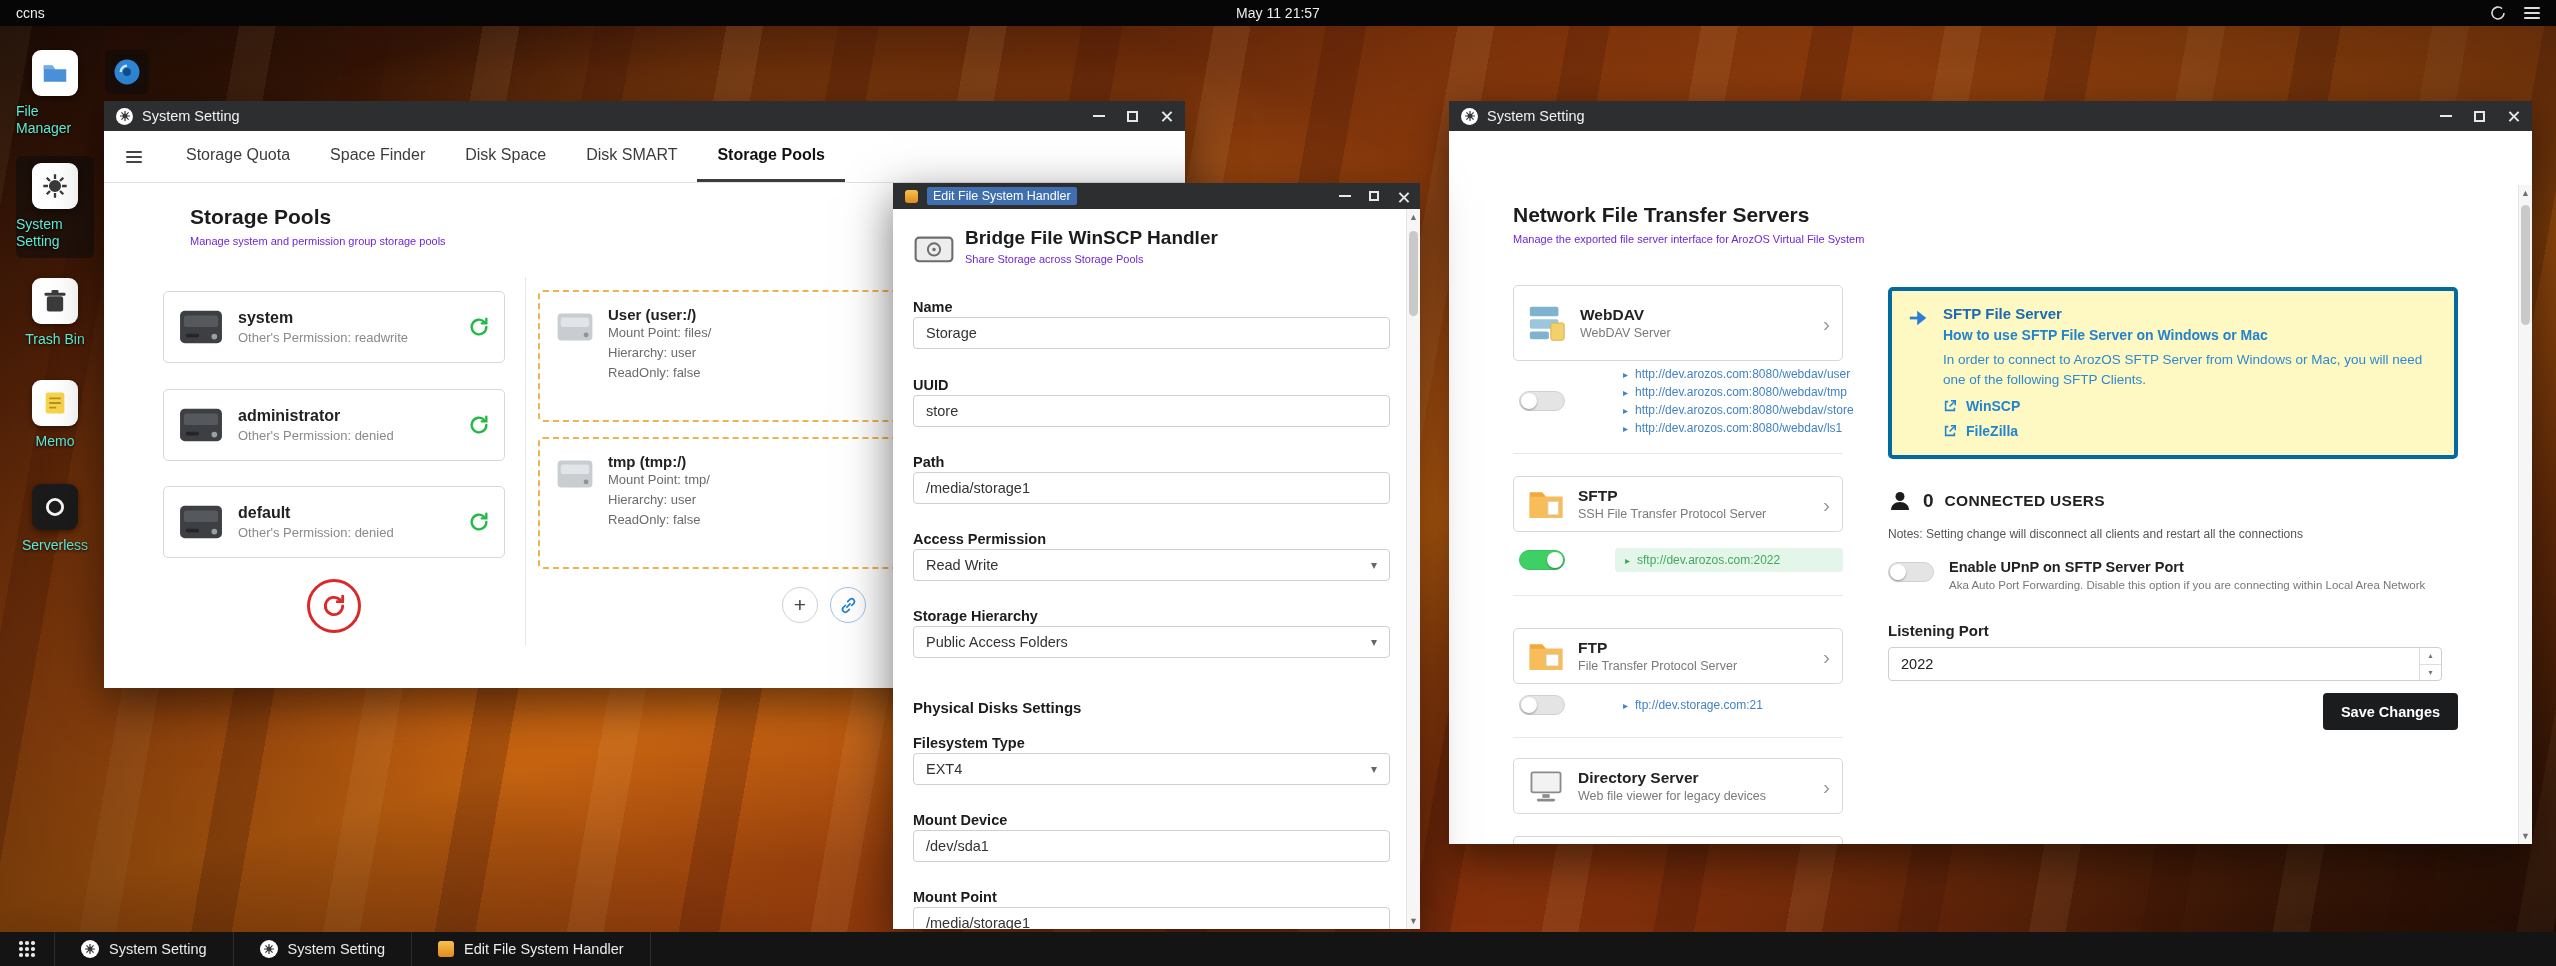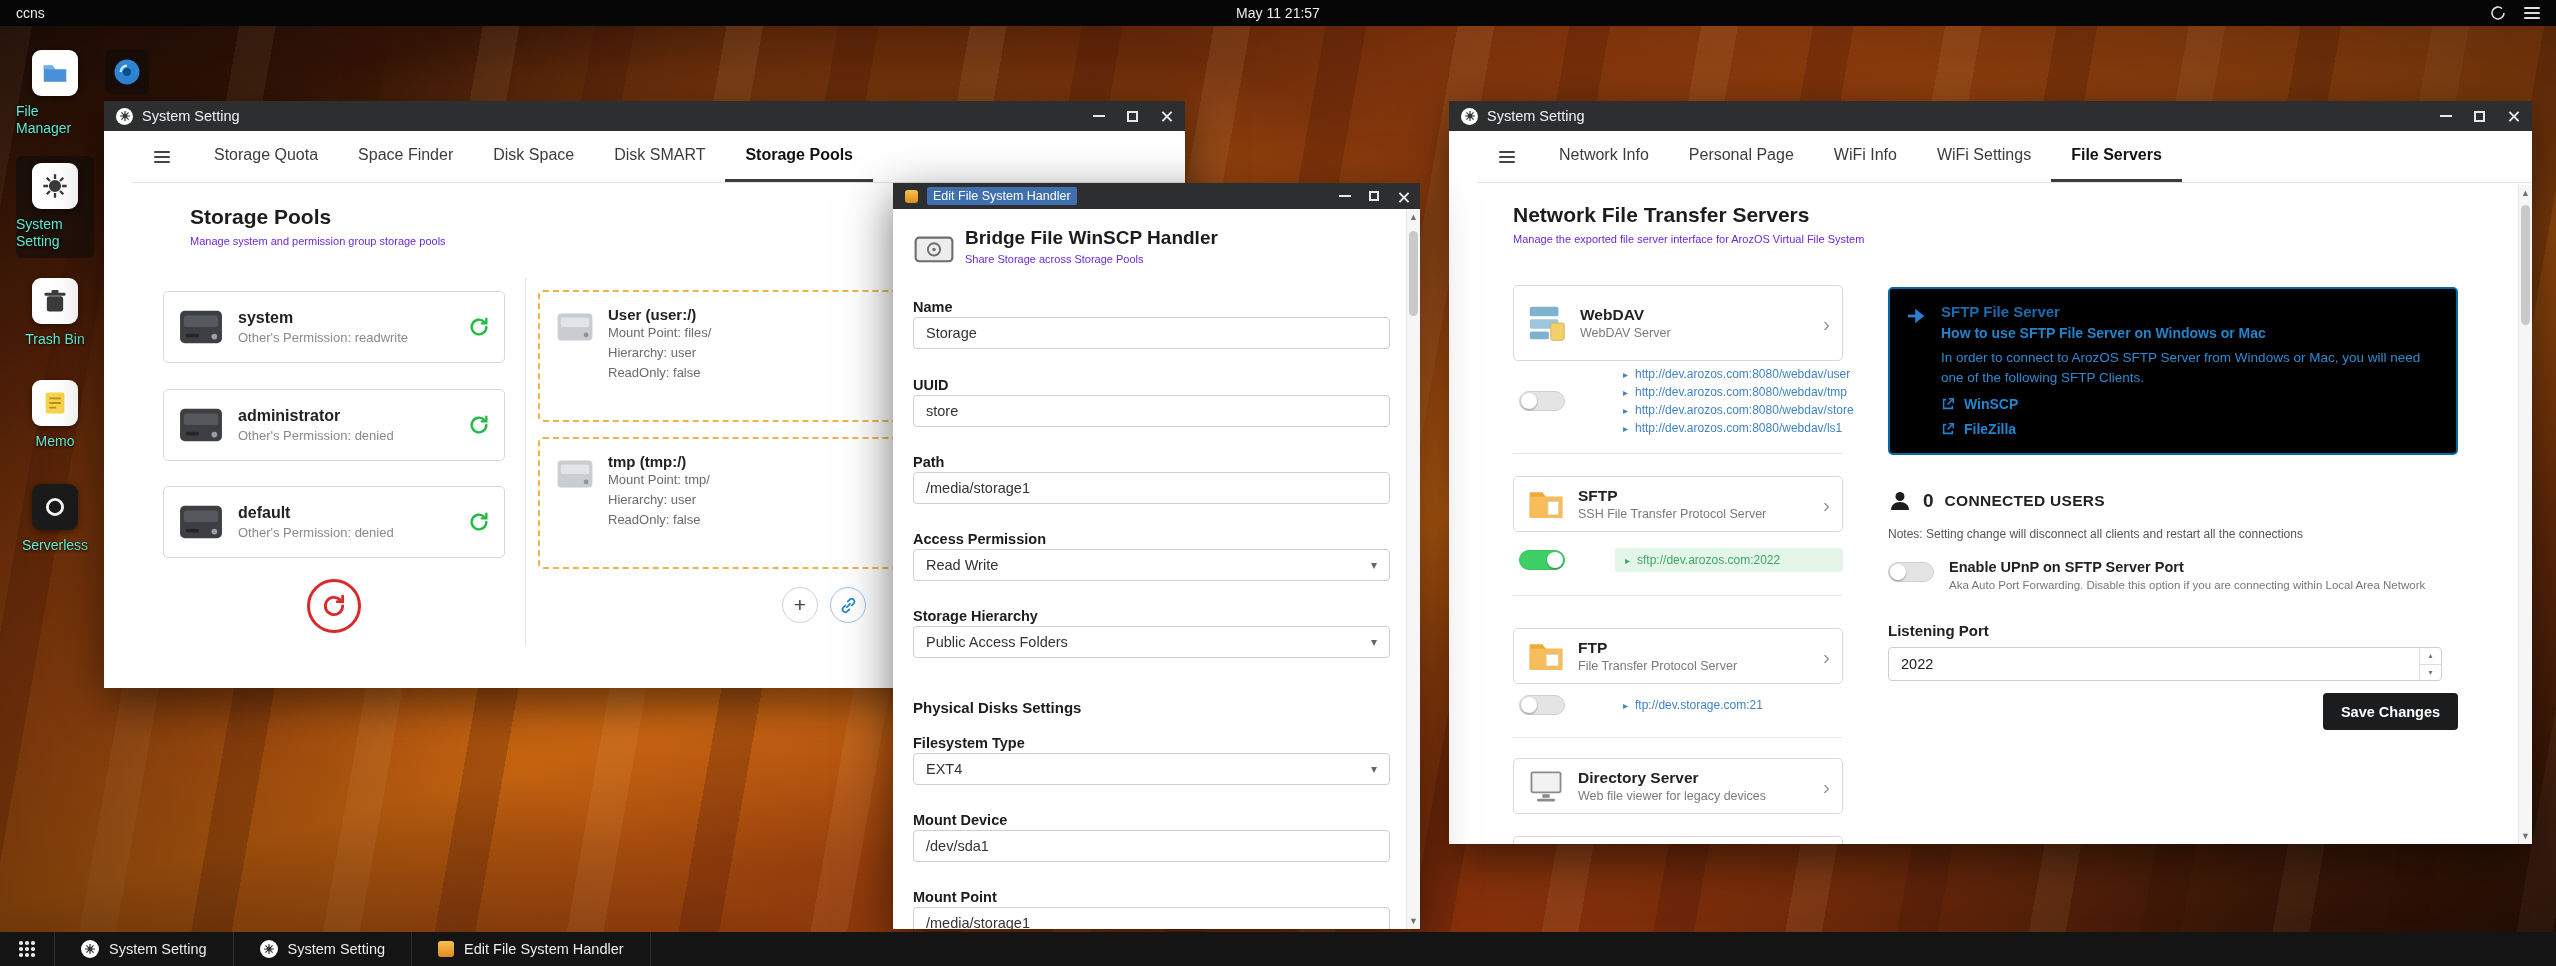--- a/index.html
+++ b/index.html
@@ -38,21 +38,21 @@
   .minitile { position:absolute; z-index:2; width:44px; height:44px; border-radius:7px; background:rgba(12,12,12,.55); display:flex; align-items:center; justify-content:center; }
   
   .window { position:absolute; background:#fff; box-shadow:0 14px 44px rgba(0,0,0,.55); overflow:hidden; }
   .titlebar { position:absolute; top:0; left:0; right:0; height:30px; background:#2d2e30; display:flex; align-items:center; gap:9px; padding:0 12px; color:#f2f2f2; font-size:14.5px; }
   .controls { margin-left:auto; display:flex; align-items:center; gap:22px; }
   .ctl-min { width:12px; height:2px; background:#e8e8e8; }
   .ctl-max { width:11px; height:11px; border:2px solid #e8e8e8; }
   .ctl-close { position:relative; width:13px; height:13px; }
   .ctl-close::before,.ctl-close::after { content:""; position:absolute; left:5.5px; top:0; width:2px; height:13px; background:#e8e8e8; }
   .ctl-close::before { transform:rotate(45deg); } .ctl-close::after { transform:rotate(-45deg); }
-  .tabbar { position:absolute; left:0; right:0; top:30px; height:52px; background:#fff; border-bottom:1px solid #e3e3e3; display:flex; align-items:stretch;margin-left:28px; }
+  .tabbar { position:absolute; left:0; right:0; top:30px; height:52px; background:#fff; border-bottom:1px solid #e3e3e3; display:flex; align-items:stretch; }
   .tabbar .bars { color:#444; align-self:center; margin:0 24px 0 22px; }
   .tab { display:flex; align-items:center; padding:0 20px; font-size:16px; color:#3c3c3c; border-bottom:3px solid transparent; }
   .tab.active { font-weight:700; border-bottom-color:#3c3c3c; color:#111; }
   .tb-gear { width:17px; height:17px; border-radius:50%; background:#fff; display:flex; align-items:center; justify-content:center; }
   .abs { position:absolute; }
   .h1 { font-size:21px; font-weight:700; color:#1b1c1d; }
   .sub { font-size:11px; color:#6d28d9; }
   
   .pool-card { position:absolute; left:59px; width:342px; height:72px; border:1px solid #d8d8d8; border-radius:5px; background:#fff; display:flex; align-items:center; gap:14px; padding:4px 14px; }
   .pool-name { font-size:16px; font-weight:700; color:#222; }
@@ -82,21 +82,21 @@
   .toggle { width:46px; height:20px; border-radius:10px; background:#e4e4e4; border:1px solid #d0d0d0; position:relative; flex:0 0 auto; }
   .toggle .knob { position:absolute; top:1px; left:1px; width:16px; height:16px; border-radius:50%; background:#fff; box-shadow:0 1px 2px rgba(0,0,0,.35); }
   .toggle.on { background:#3fd065; border-color:#35c35a; }
   .toggle.on .knob { left:auto; right:1px; }
   .link-row { position:absolute; left:64px; width:330px; display:flex; align-items:center; padding-left:6px; }
   .links-stack { margin-left:58px; display:flex; flex-direction:column; gap:4px; }
   .blue-link { font-size:12px; color:#4183c4; white-space:nowrap; }
   .bullet { margin-right:7px; font-size:10px; }
   .green-strip { flex:1; margin-left:50px; background:#e4f6ea; padding:5px 10px; font-size:12px; color:#41a85f; border-radius:3px; white-space:nowrap; }
   .hdivider { position:absolute; left:64px; width:330px; height:1px; background:#e8e8e8; }
-  .infobox { position:absolute; left:439px; top:186px; width:570px; background:#000000; border:2px solid #0369a1; border-radius:5px; padding:14px 16px 16px; display:flex; gap:13px; }
+  .infobox { position:absolute; left:439px; top:186px; width:570px; background:#fef9c3; border:4px solid #0369a1; border-radius:5px; padding:14px 16px 16px; display:flex; gap:13px; }
   .ib-title { font-size:15px; font-weight:700; color:#1a6bb0; }
   .ib-sub { font-size:14px; font-weight:700; color:#2383cc; margin-top:5px; }
   .ib-body { font-size:13.5px; color:#2e8ad0; margin-top:7px; line-height:1.45; max-width:480px; }
   .client-link { display:flex; align-items:center; gap:9px; margin-top:9px; font-size:14px; font-weight:700; color:#2185d0; }
   .conn-row { position:absolute; left:439px; top:388px; display:flex; align-items:center; gap:11px; }
   .conn-count { font-size:19px; font-weight:700; }
   .conn-label { font-size:15.5px; font-weight:700; letter-spacing:.3px; }
   .conn-note { position:absolute; left:439px; top:426px; font-size:12px; color:#555;text-align:right; }
   .upnp-row { position:absolute; left:439px; top:458px; display:flex; gap:15px; align-items:flex-start; }
   .upnp-label { font-size:14.5px; font-weight:700; }
@@ -333,32 +333,20 @@
           <circle cx="12" cy="12" r="4.2" fill="#333"></circle>
           <path d="M12 2v4M12 18v4M2 12h4M18 12h4M4.9 4.9l2.8 2.8M16.3 16.3l2.8 2.8M19.1 4.9l-2.8 2.8M7.7 16.3l-2.8 2.8"></path>
         </svg>
       </span>
     <span>System Setting</span>
     <span class="controls">
       <span class="ctl-min"></span>
       <span class="ctl-max"></span>
       <span class="ctl-close"></span>
     </span>
-  </div>
-  <div class="tabbar">
-    <span class="bars">
-        <i></i>
-        <i></i>
-        <i></i>
-      </span>
-    <span class="tab">Network Info</span>
-    <span class="tab">Personal Page</span>
-    <span class="tab">WiFi Info</span>
-    <span class="tab">WiFi Settings</span>
-    <span class="tab active">File Servers</span>
   </div>
 
   <div class="abs h1" style="left:64px; top:102px;">Network File Transfer Servers</div>
   <div class="abs sub" style="left:64px; top:132px;">Manage the exported file server interface for ArozOS Virtual File System</div>
 
   <div class="server-card" style="top:184px; height:76px;">
     <svg width="42" height="42" viewBox="0 0 44 44">
         <rect x="4" y="5" width="30" height="10" rx="2" fill="#7fb2cf"></rect>
         <rect x="4" y="18" width="30" height="10" rx="2" fill="#9cc6dd"></rect>
         <rect x="4" y="31" width="20" height="8" rx="2" fill="#7fb2cf"></rect>

